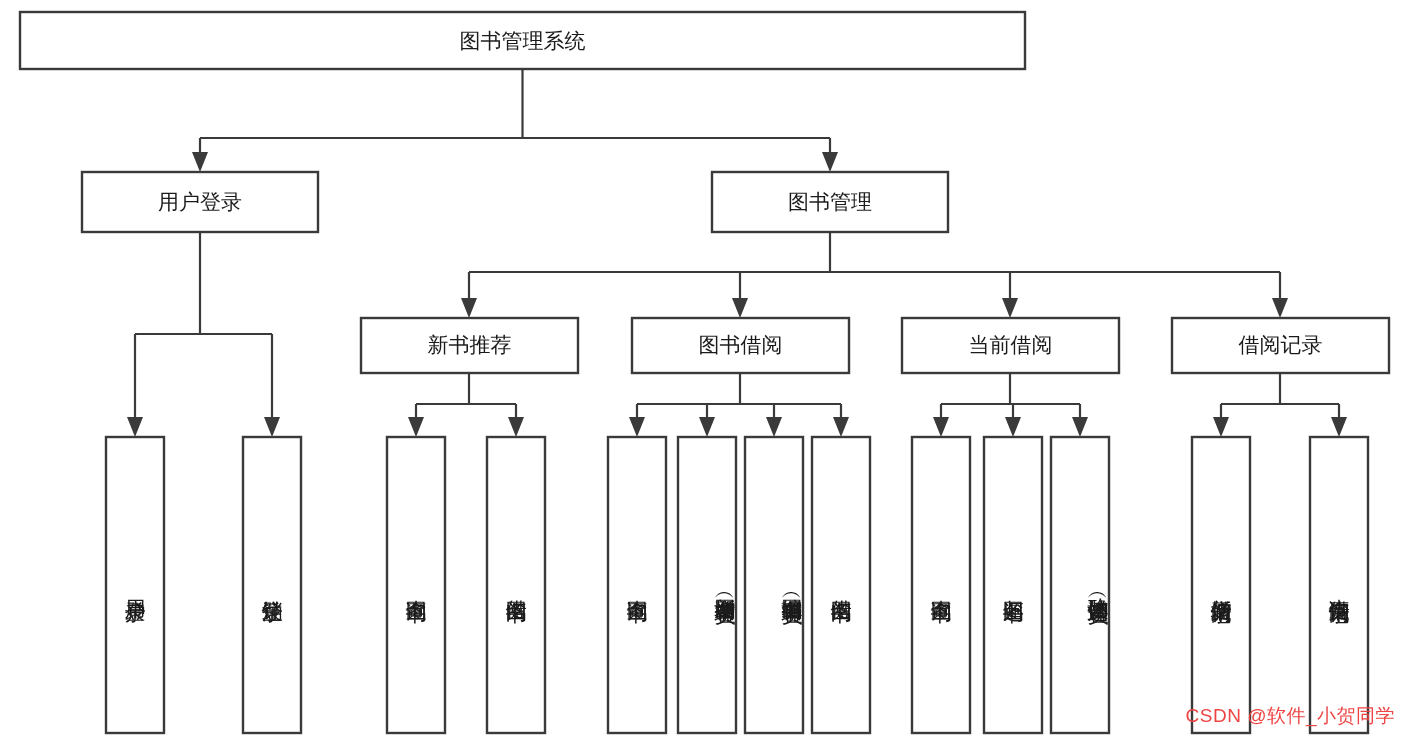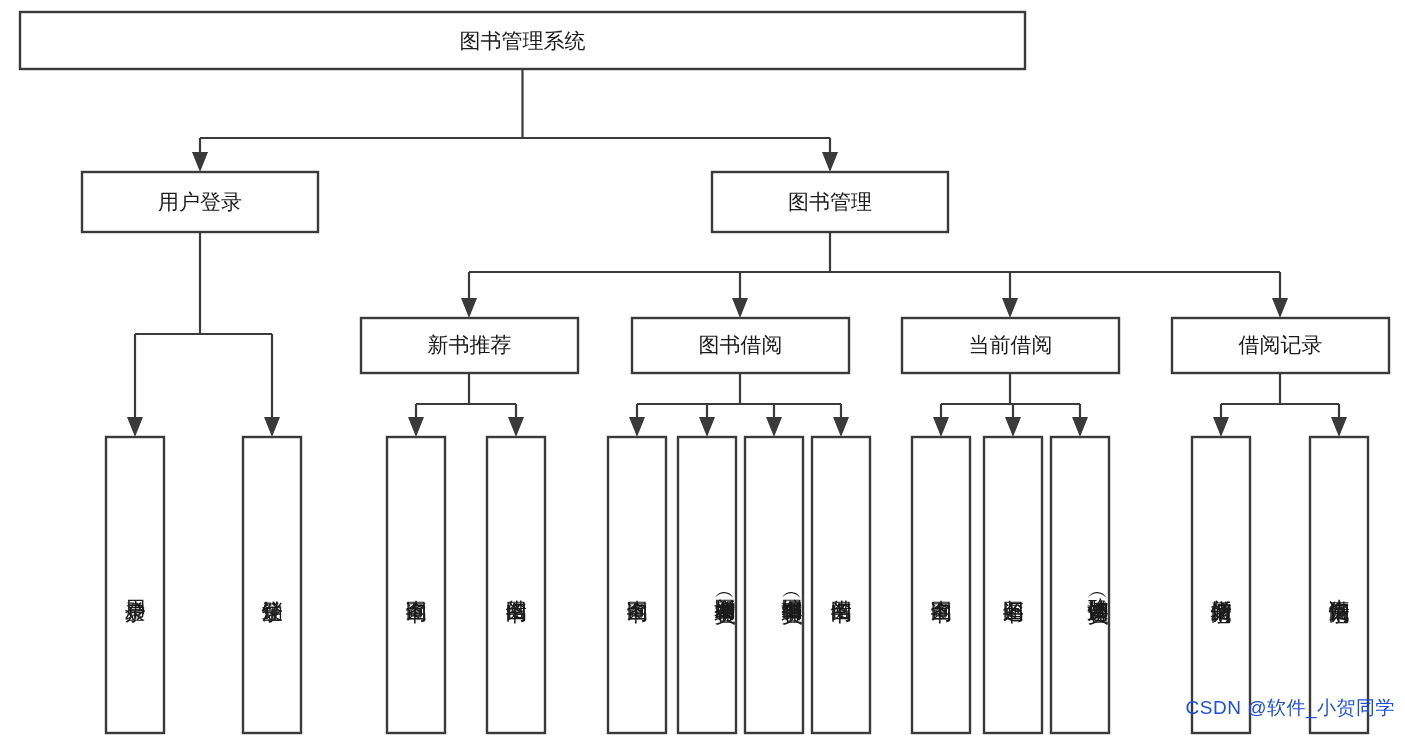--- a/index.html
+++ b/index.html
@@ -61,24 +61,24 @@
     font-size: 21px;
     line-height: 1.06;
     letter-spacing: 1px;
     color: #1b1b1b;
     white-space: nowrap;
     pointer-events: none;
   }
   .watermark {
     position: absolute;
     right: 10px;
-    bottom: 8px;
+    bottom: 0;
     font-family: "Liberation Sans", "DejaVu Sans", sans-serif;
     font-size: 19px;
-    color: #1d4ed8;
+    color: #ef4444;
     white-space: nowrap;
     letter-spacing: 0.5px;
   }
 </style>
 </head>
 <body>
 
 <div id="diagram-root">
 
   <svg id="flow-svg" viewBox="0 0 1405 747">

